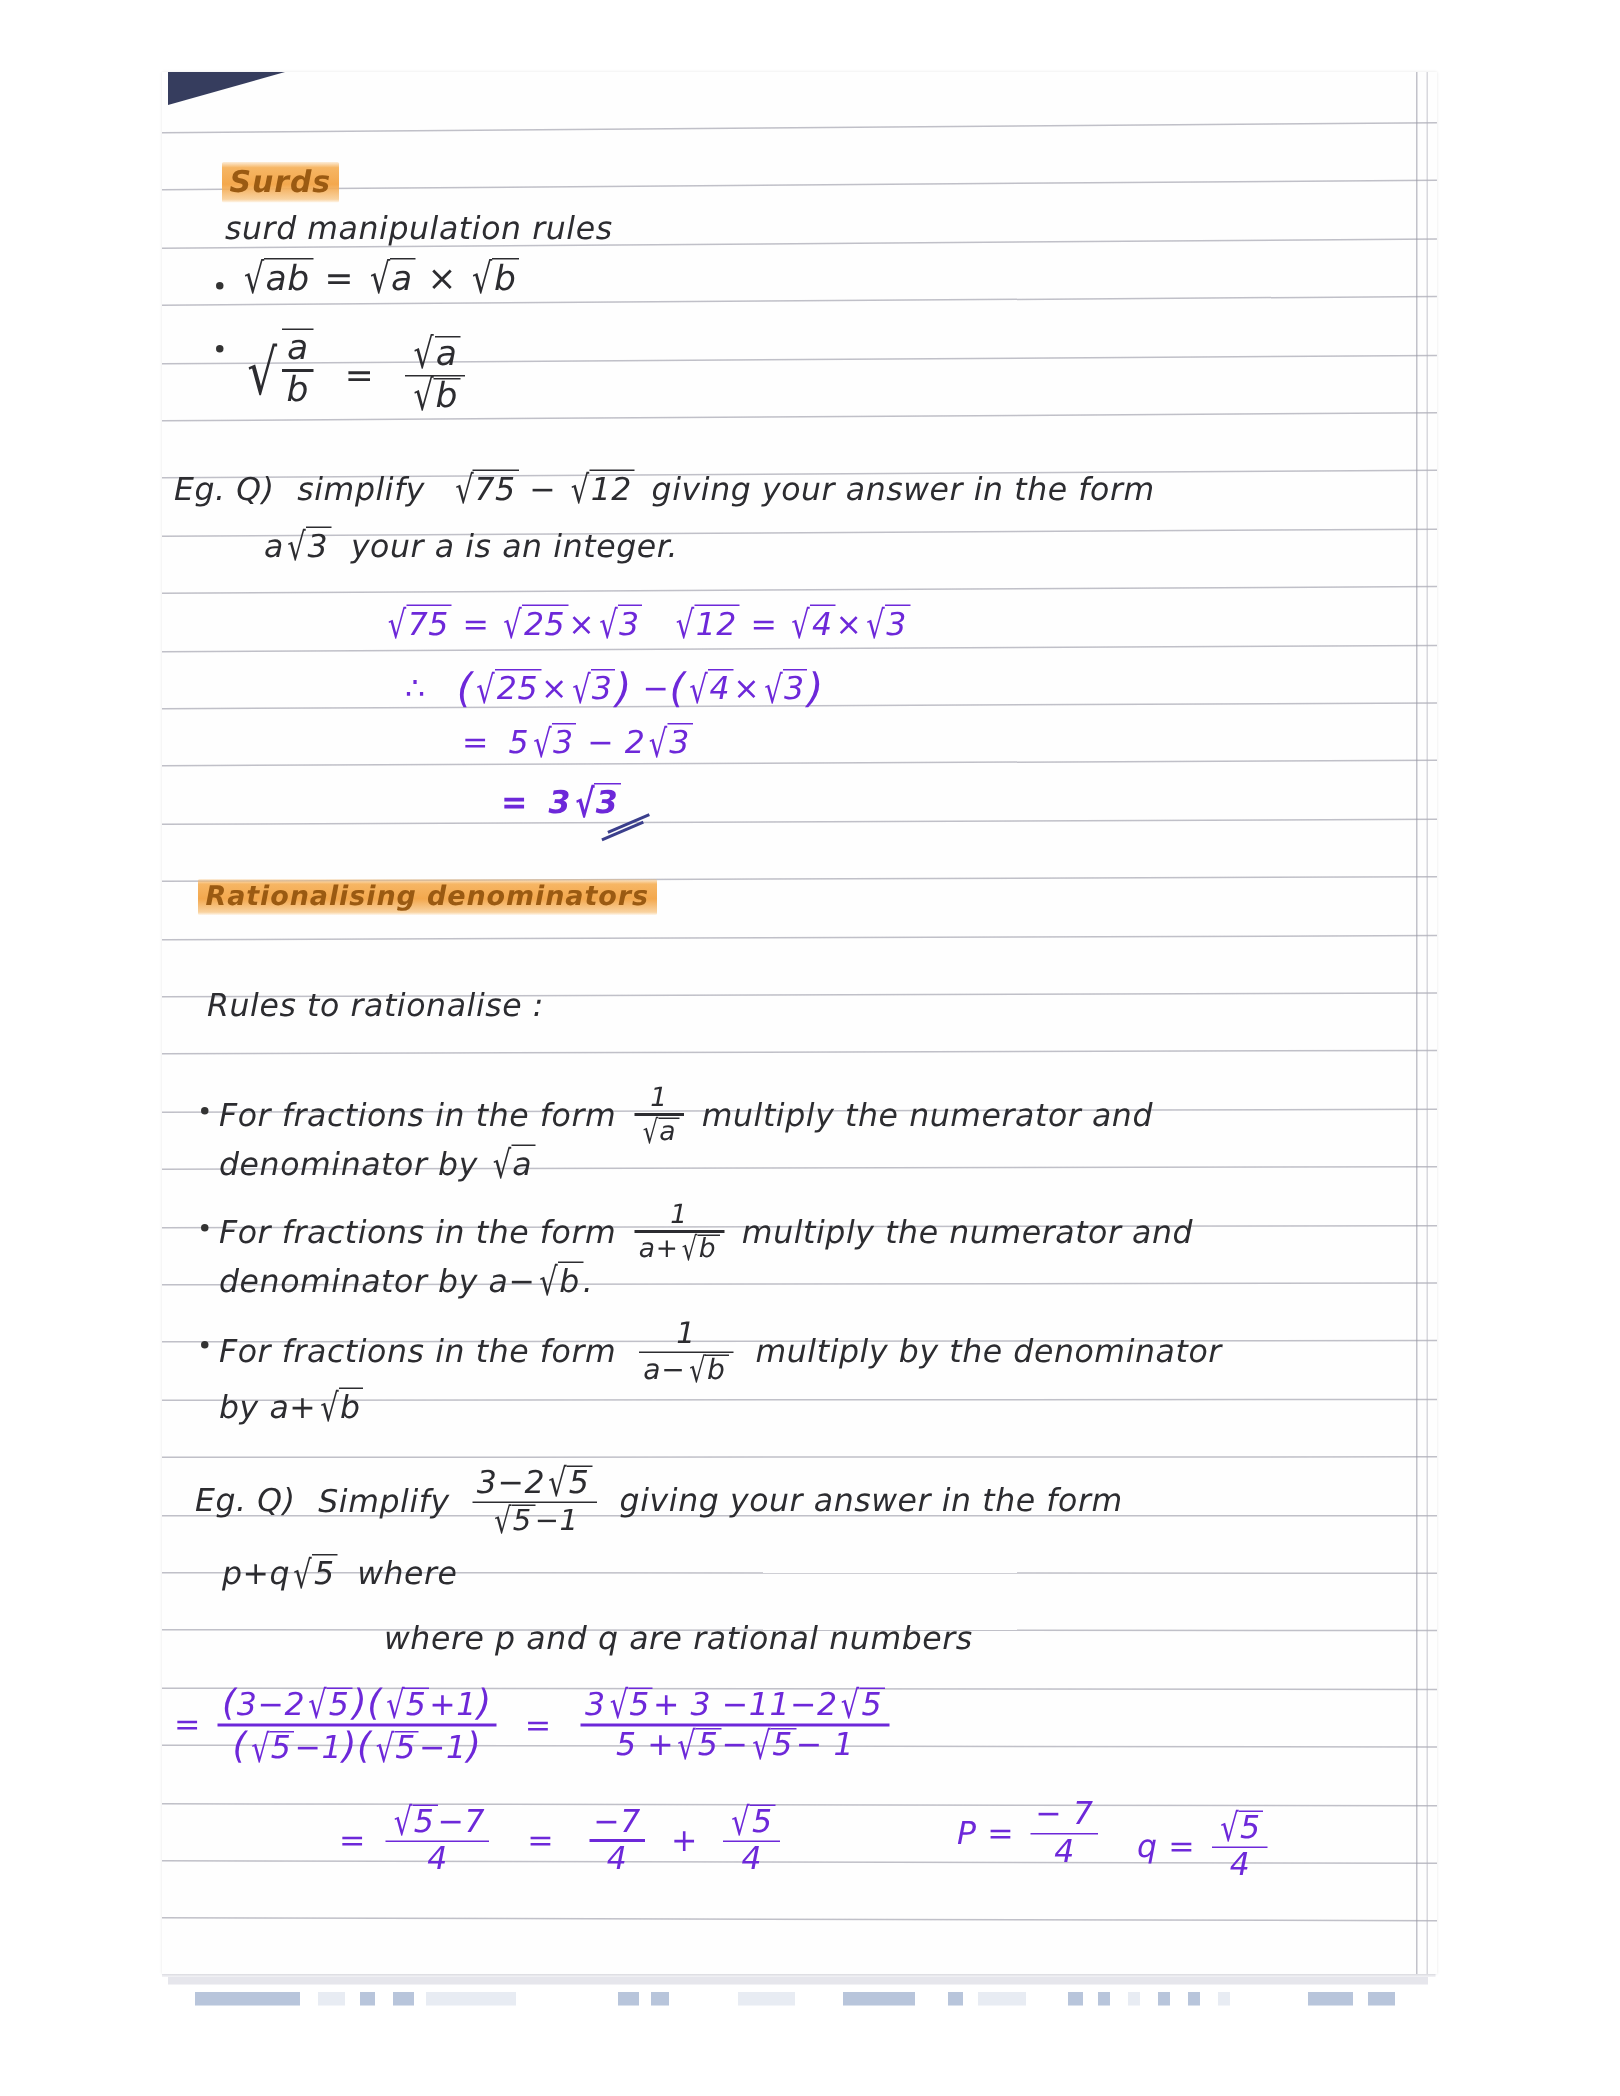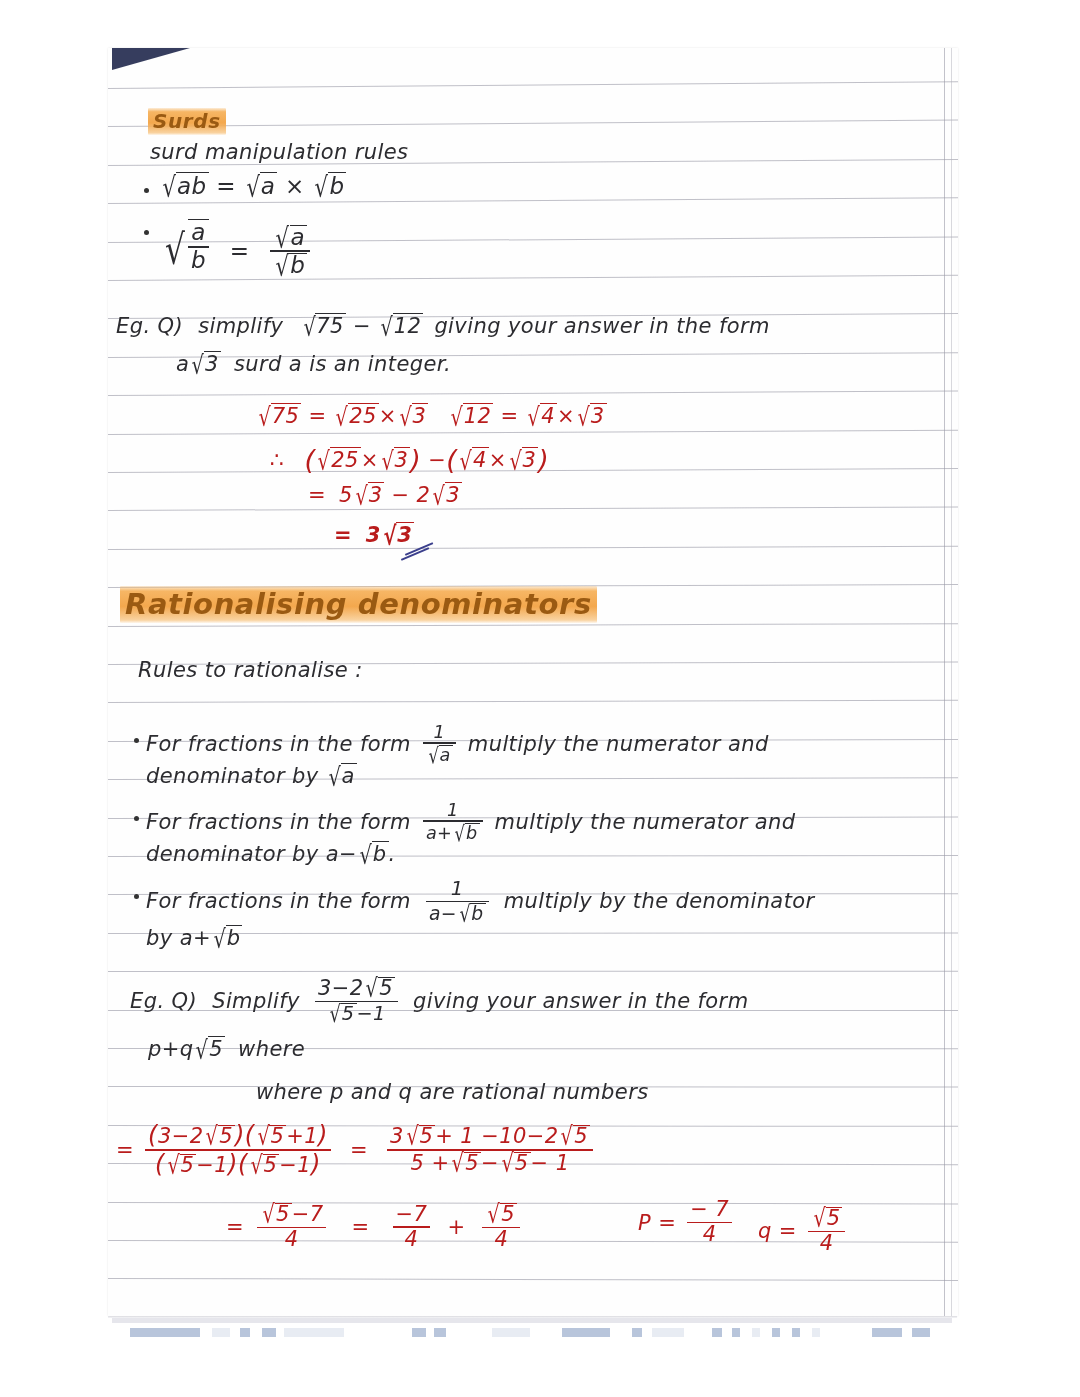--- a/index.html
+++ b/index.html
@@ -92,21 +92,21 @@
 
   
   .hw {
     position: absolute;
     font-family: "DejaVu Sans", sans-serif;
     color: #2c2c30;
     white-space: nowrap;
     letter-spacing: .4px;
     font-style: italic;
   }
-  .ink-blue { color: #b91c1c; }
+  .ink-blue { color: #6d28d9; }
   .sz-lg  { font-size: 23px; }
   .sz-md  { font-size: 21px; }
 
   
   .hl {
     position: absolute;
     font-family: "DejaVu Sans", sans-serif;
     font-style: italic;
     font-weight: bold;
     color: #9a5a12;
@@ -292,21 +292,21 @@
   <div class="hw sz-md" style="left:8px; top:265px;">
     <span>Eg. Q)</span>
     <span style="margin-left:8px;">simplify</span>
     <span style="margin-left:10px;" class="rad"><span class="radsym">√</span><span class="rtop">75</span></span>
     <span>−</span>
     <span class="rad"><span class="radsym">√</span><span class="rtop">12</span></span>
     <span style="margin-left:4px;">giving your answer in the form</span>
   </div>
   <div class="hw sz-md" style="left:68px; top:303px;">
     <span>a</span><span class="rad"><span class="radsym">√</span><span class="rtop">3</span></span>
-    <span style="margin-left:6px;">surd  a  is an integer.</span>
+    <span style="margin-left:6px;">your  a  is an integer.</span>
   </div>
 
   <div class="hw ink-blue sz-md" style="left:148px; top:355px;">
     <span class="rad"><span class="radsym">√</span><span class="rtop">75</span></span>
     <span>=</span>
     <span class="rad"><span class="radsym">√</span><span class="rtop">25</span></span><span>×</span><span class="rad"><span class="radsym">√</span><span class="rtop">3</span></span>
   </div>
   <div class="hw ink-blue sz-md" style="left:340px; top:355px;">
     <span class="rad"><span class="radsym">√</span><span class="rtop">12</span></span>
     <span>=</span>
@@ -328,21 +328,21 @@
 
   <div class="hw ink-blue sz-md" style="left:226px; top:474px;font-weight:bold;">
     <span>=</span>
     <span style="margin-left:6px;">3</span><span class="rad"><span class="radsym">√</span><span class="rtop">3</span></span>
   </div>
   <div class="dbl-under" style="left:296px; top:497px;">
     <span style="top:3px;left:0;"></span>
       <span style="top:8px;left:-4px;"></span>
   </div>
 
-  <div class="hl sz-lg" style="left:12px; top:538px; font-size:29px;">Rationalising denominators</div>
+  <div class="hl sz-lg" style="left:24px; top:538px; font-size:18px;">Rationalising denominators</div>
 
   <div class="hw sz-md" style="left:30px; top:610px;">Rules to rationalise :</div>
 
   <div class="bullet" style="left:26px; top:690px;"></div>
   <div class="hw sz-md" style="left:38px; top:676px;">
     <span>For fractions in the form</span>
     <span class="frac sm" style="margin:0 5px;">
       <span class="num">1</span>
       <span class="bar"></span>
       <span class="den"><span class="rad"><span class="radsym">√</span><span class="rtop">a</span></span></span>
@@ -400,21 +400,21 @@
 
   <div class="hw ink-blue sz-md" style="left:8px; top:1076px;">
     <span>=</span>
     <span class="frac" style="margin:0 4px;">
       <span class="num"><span style="font-size:1.15em;">(</span><span>3−2</span><span class="rad"><span class="radsym">√</span><span class="rtop">5</span></span><span style="font-size:1.15em;">)</span><span style="font-size:1.15em;">(</span><span class="rad"><span class="radsym">√</span><span class="rtop">5</span></span><span>+1</span><span style="font-size:1.15em;">)</span></span>
       <span class="bar"></span>
       <span class="den"><span style="font-size:1.15em;">(</span><span class="rad"><span class="radsym">√</span><span class="rtop">5</span></span><span>−1</span><span style="font-size:1.15em;">)</span><span style="font-size:1.15em;">(</span><span class="rad"><span class="radsym">√</span><span class="rtop">5</span></span><span>−1</span><span style="font-size:1.15em;">)</span></span>
     </span>
     <span style="margin:0 8px;">=</span>
     <span class="frac" style="margin:0 4px;">
-      <span class="num"><span>3</span><span class="rad"><span class="radsym">√</span><span class="rtop">5</span></span><span>+ 1 −10−</span><span>2</span><span class="rad"><span class="radsym">√</span><span class="rtop">5</span></span></span>
+      <span class="num"><span>3</span><span class="rad"><span class="radsym">√</span><span class="rtop">5</span></span><span>+ 3 −11−</span><span>2</span><span class="rad"><span class="radsym">√</span><span class="rtop">5</span></span></span>
       <span class="bar"></span>
       <span class="den"><span>5 +</span><span class="rad"><span class="radsym">√</span><span class="rtop">5</span></span><span>−</span><span class="rad"><span class="radsym">√</span><span class="rtop">5</span></span><span>− 1</span></span>
     </span>
   </div>
 
   <div class="hw ink-blue sz-md" style="left:118px; top:1152px;">
     <span>=</span>
     <span class="frac" style="margin:4px 6px;">
       <span class="num"><span class="rad"><span class="radsym">√</span><span class="rtop">5</span></span><span>−7</span></span>
       <span class="bar"></span>

